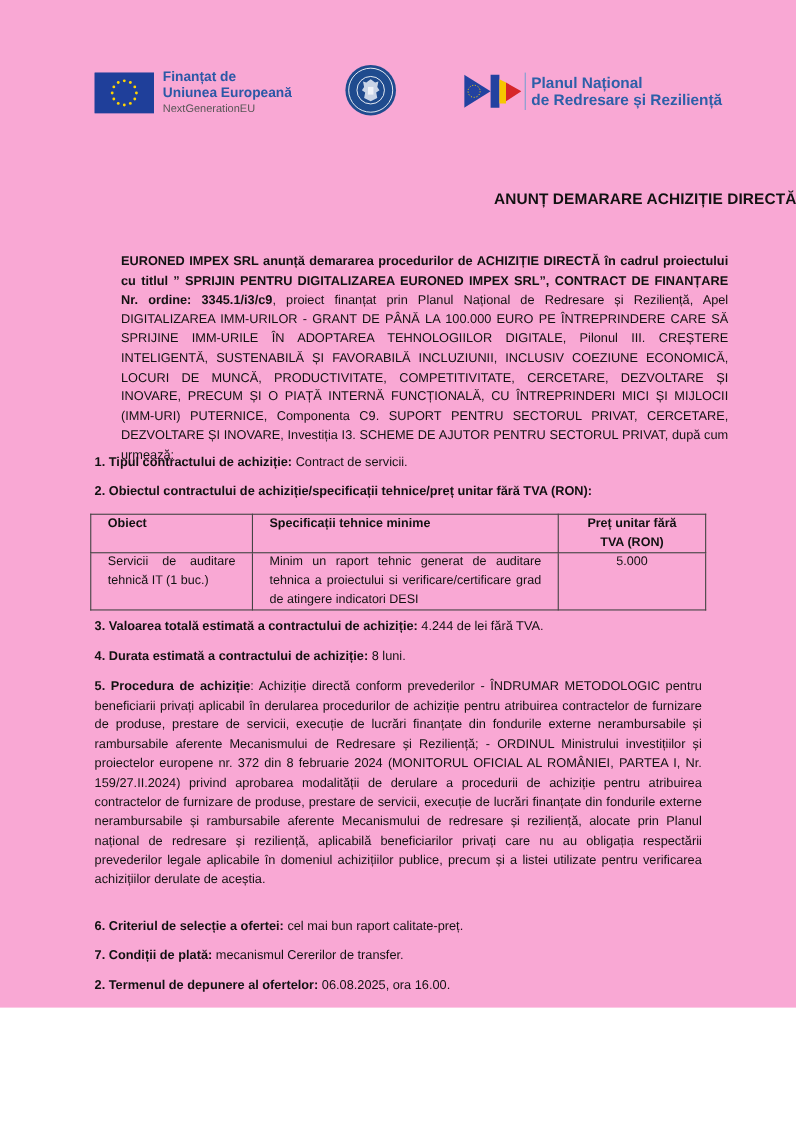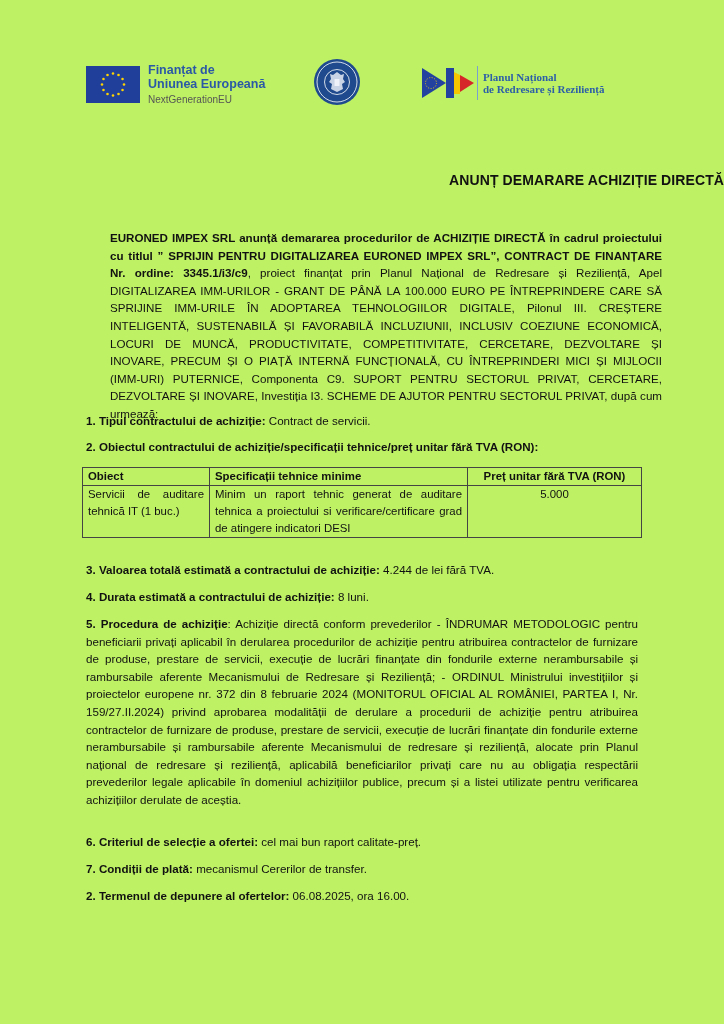--- a/index.html
+++ b/index.html
@@ -1,49 +1,49 @@
 <!DOCTYPE html>
 <html><head>
   <meta charset="utf-8">
   <style>
     html, body { margin: 0; padding: 0; background: #ffffff; }
     body { width: 724px; height: 1024px; position: relative; overflow: hidden;
            font-family: "Liberation Sans", sans-serif; color: #111; }
-    .page { position: absolute; left: 0; top: 0; width: 724px; height: 1024px; background: #bef264; }
+    .page { position: absolute; left: 0; top: 0; width: 724px; height: 916px; background: #f9a8d4; }
 
     
     .logos { position: absolute; top: 58px; left: 0; width: 724px; height: 56px; }
     .eu-logo { position: absolute; left: 86px; top: 6px; display: flex; align-items: center; }
     .eu-flag { width: 54px; height: 37px; background: #1f3f9a; position: relative; }
     .eu-text { margin-left: 8px; line-height: 1.1; }
     .eu-text .l1, .eu-text .l2 { font-weight: bold; color: #2b58a6; font-size: 12.5px; }
     .eu-text .l3 { color: #555; font-size: 10px; margin-top: 2px; }
 
     .gov-logo { position: absolute; left: 313px; top: 0; width: 48px; height: 48px; }
 
     .pnrr-logo { position: absolute; left: 422px; top: 8px; display: flex; align-items: center; }
     .pnrr-mark { width: 52px; height: 34px; }
     .pnrr-sep { width: 1px; height: 34px; background: #7aa0d0; margin: 0 5px 0 3px; }
-    .pnrr-text { line-height: 1.1; color: #2d5fa8; font-weight: bold; font-size: 11px; font-family: Liberation Serif, serif; }
+    .pnrr-text { line-height: 1.1; color: #2d5fa8; font-weight: bold; font-size: 14px; }
 
     
     .title { position: absolute; top: 172px; left: 0; width: 724px; text-align: right;
              font-weight: bold; font-size: 14px; letter-spacing: 0.1px; }
 
     
     .content { position: absolute; left: 86px; width: 552px; font-size: 11.6px; line-height: 17.6px; margin-left: 24px; }
     .justify { text-align: justify; text-align-last: left; }
     b { font-weight: bold; }
 
     .intro { top: 229px; }
     .item { position: absolute; left: 86px; width: 552px; font-size: 11.6px; line-height: 17.6px; }
 
     table.spec { position: absolute; left: 82px; top: 467px; width: 560px; border-collapse: collapse;
                  font-size: 11.4px; }
-    table.spec th, table.spec td { border: 1px solid #444; padding: 0 5px; vertical-align: top; line-height: 17px; }
+    table.spec th, table.spec td { border: 1px solid #444; padding: 0 15px; vertical-align: top; line-height: 17px; }
     table.spec th { font-weight: bold; text-align: center; }
     .c1 { width: 116px; text-align: justify; text-align-last: left; }
     .c2 { width: 247px; text-align: justify; text-align-last: left; }
     .c3 { text-align: center; }
   </style>
 </head>
 <body>
 
 <div class="page">
 

